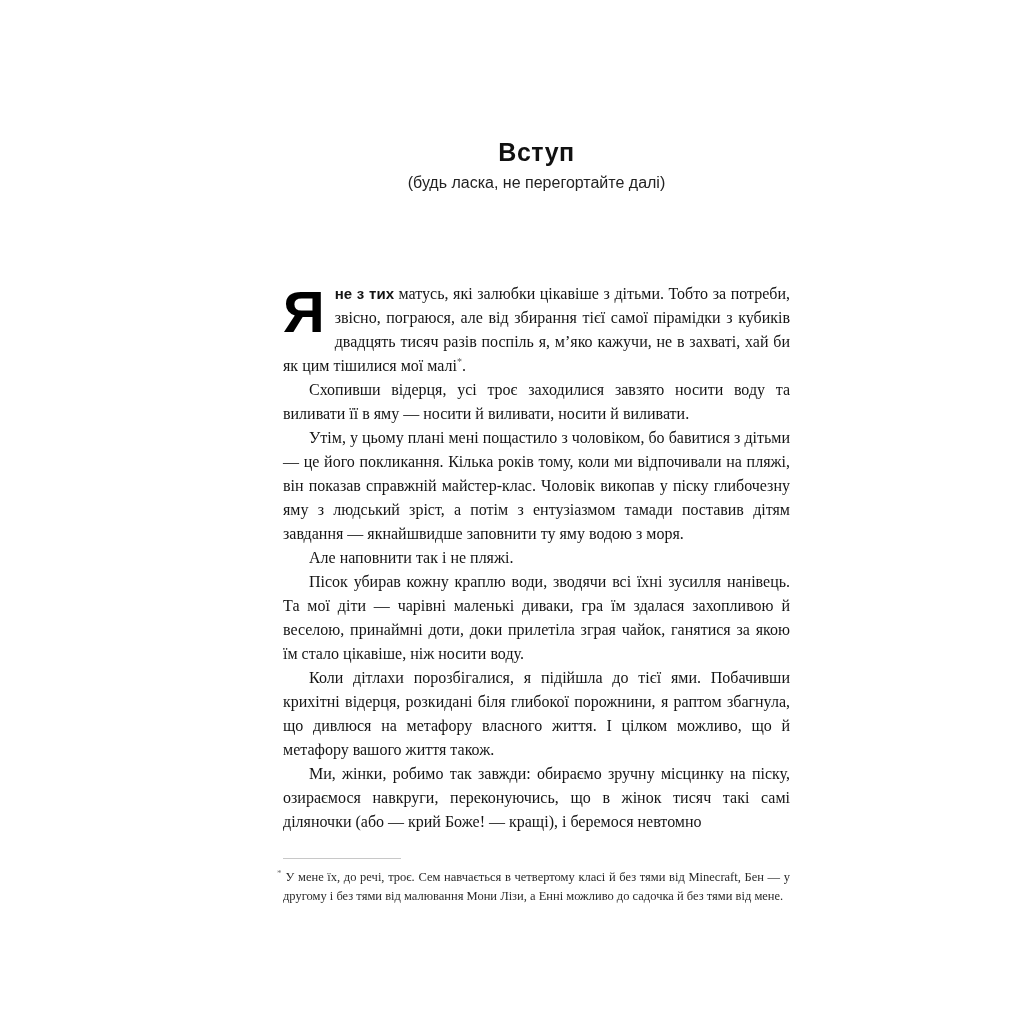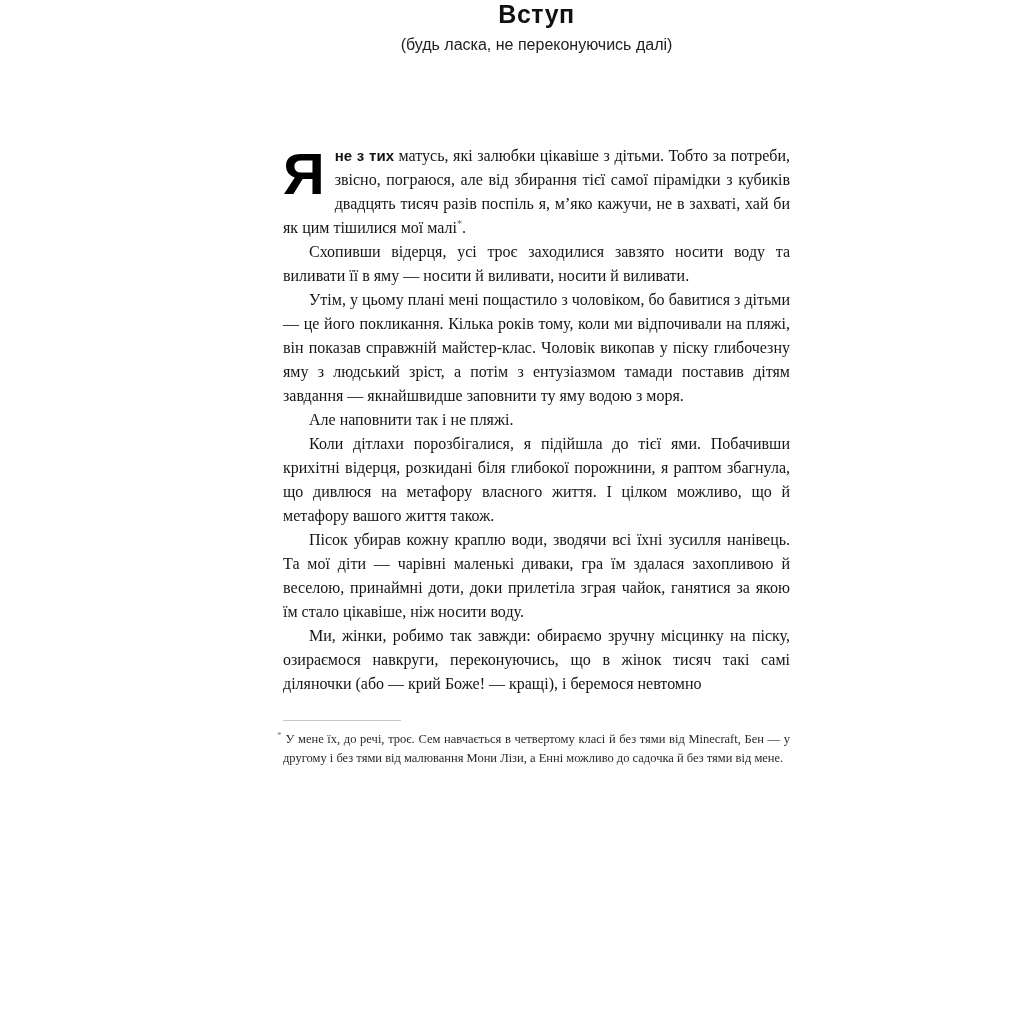--- a/index.html
+++ b/index.html
@@ -13,20 +13,21 @@
     height: 1024px;
     background: #ffffff;
     overflow: hidden;
     color: #1a1a1a;
   }
   .column {
     position: absolute;
     left: 283px;
     top: 0;
     width: 507px;
+    padding-top: 138px;
     box-sizing: border-box;
   }
   .chapter-title {
     margin: 0;
     text-align: center;
     font-family: "Liberation Sans", sans-serif;
     font-size: 25px;
     font-weight: 600;
     letter-spacing: 0.5px;
     color: #111;
@@ -108,30 +109,30 @@
     color: #333;
   }
 </style>
 </head>
 <body>
 
 <div class="page">
   <div class="column">
 
     <h1 class="chapter-title">Вступ</h1>
-    <div class="chapter-subtitle">(будь ласка, не переконуючись далі)</div>
+    <div class="chapter-subtitle">(будь ласка, не перегортайте далі)</div>
 
     <div class="body-text">
       <p class="first"><span class="dropcap">Я</span><span class="lead">не з тих</span><span> матусь, які залюбки цікавіше з дітьми. Тобто за потреби, звісно, пограюся, але від збирання тієї самої пірамідки з кубиків двадцять тисяч разів поспіль я, м’яко кажучи, не в захваті, хай би як цим тішилися мої малі</span><sup class="ref">*</sup><span>.</span></p>
       <div id="paragraphs">
           <p>Схопивши відерця, усі троє заходилися завзято носити воду та виливати її в яму — носити й виливати, носити й виливати.</p>
           <p>Утім, у цьому плані мені пощастило з чоловіком, бо бавитися з дітьми — це його покликання. Кілька років тому, коли ми відпочивали на пляжі, він показав справжній майстер-клас. Чоловік викопав у піску глибочезну яму з людський зріст, а потім з ентузіазмом тамади поставив дітям завдання — якнайшвидше заповнити ту яму водою з моря.</p>
           <p>Але наповнити так і не пляжі.</p>
+          <p>Пісок убирав кожну краплю води, зводячи всі їхні зусилля нанівець. Та мої діти — чарівні маленькі диваки, гра їм здалася захопливою й веселою, принаймні доти, доки прилетіла зграя чайок, ганятися за якою їм стало цікавіше, ніж носити воду.</p>
           <p>Коли дітлахи порозбігалися, я підійшла до тієї ями. Побачивши крихітні відерця, розкидані біля глибокої порожнини, я раптом збагнула, що дивлюся на метафору власного життя. І цілком можливо, що й метафору вашого життя також.</p>
-          <p>Пісок убирав кожну краплю води, зводячи всі їхні зусилля нанівець. Та мої діти — чарівні маленькі диваки, гра їм здалася захопливою й веселою, принаймні доти, доки прилетіла зграя чайок, ганятися за якою їм стало цікавіше, ніж носити воду.</p>
           <p>Ми, жінки, робимо так завжди: обираємо зручну місцинку на піску, озираємося навкруги, переконуючись, що в жінок тисяч такі самі діляночки (або — крий Боже! — кращі), і беремося невтомно</p>
         </div>
     </div>
 
     <div class="footnote">
       <div class="footnote-rule"></div>
       <p class="footnote-text"><sup class="fn-marker">*</sup><span>У мене їх, до речі, троє. Сем навчається в четвертому класі й без тями від Minecraft, Бен — у другому і без тями від малювання Мони Лізи, а Енні можливо до садочка й без тями від мене.</span></p>
     </div>
 
   </div>

